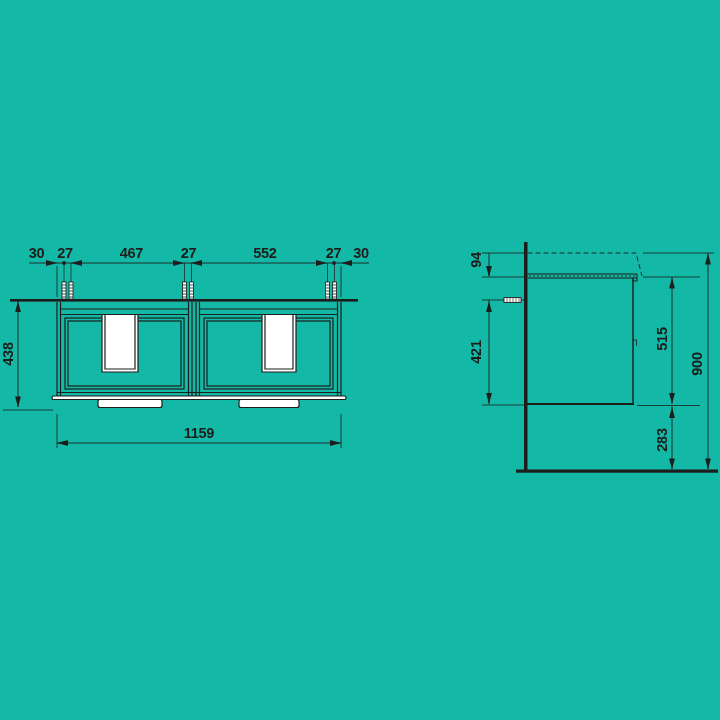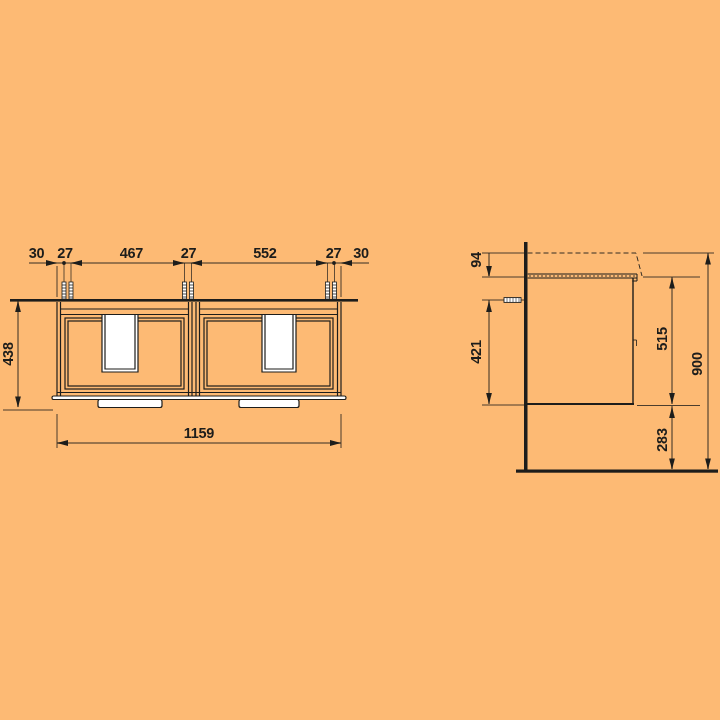--- a/index.html
+++ b/index.html
@@ -1,16 +1,16 @@
 <!DOCTYPE html>
 <html><head>
 <meta charset="utf-8">
 <style>
   html,body{margin:0;padding:0;background:#ffffff;}
-  .canvas{width:720px;height:720px;background:#fdba74;position:relative;}
+  .canvas{width:720px;height:720px;background:#14b8a6;position:relative;}
   svg{display:block;}
   .dim-label{font-family:"Liberation Sans",sans-serif;font-weight:bold;font-size:14.5px;fill:#1d1d1b;letter-spacing:-0.3px;}
   .ln{stroke:#1d1d1b;fill:none;}
   .w-thin{stroke-width:0.8;}
   .w-dim{stroke-width:0.9;}
   .w-med{stroke-width:1.2;}
   .w-bold{stroke-width:2;}
   .solidfill{fill:#1d1d1b;stroke:none;}
   .whitebox{fill:#ffffff;stroke:#1d1d1b;}
 </style>

